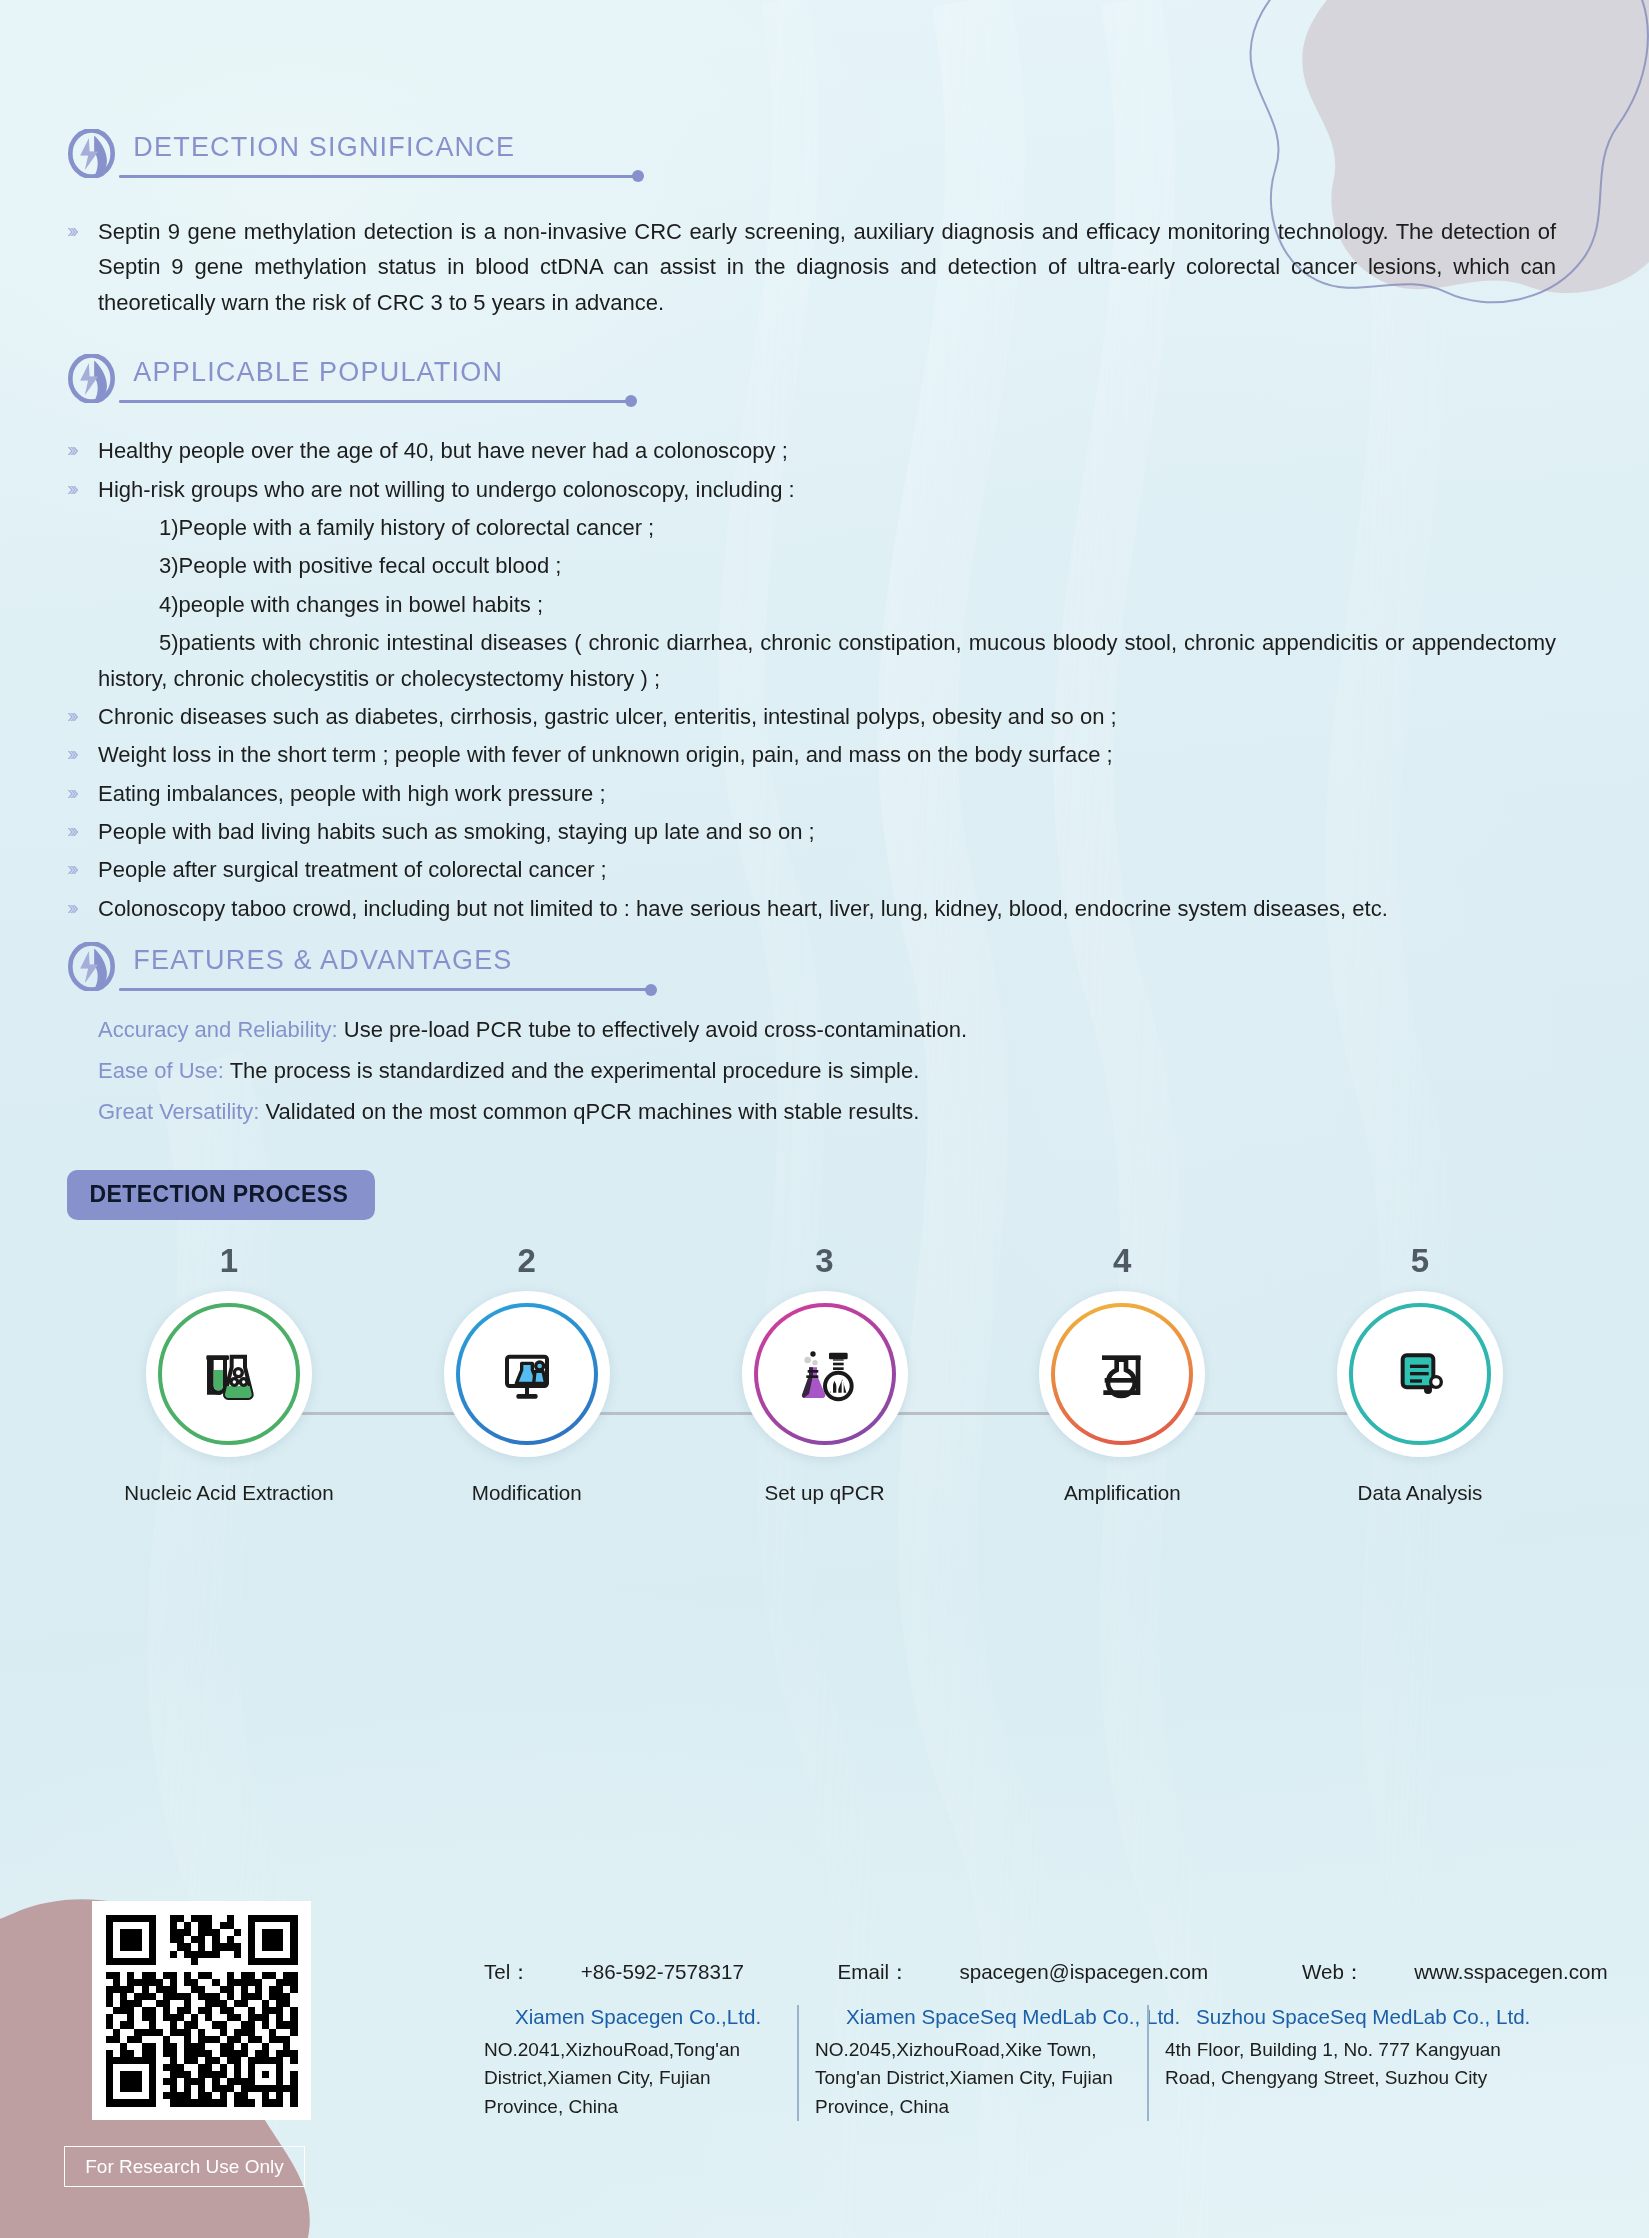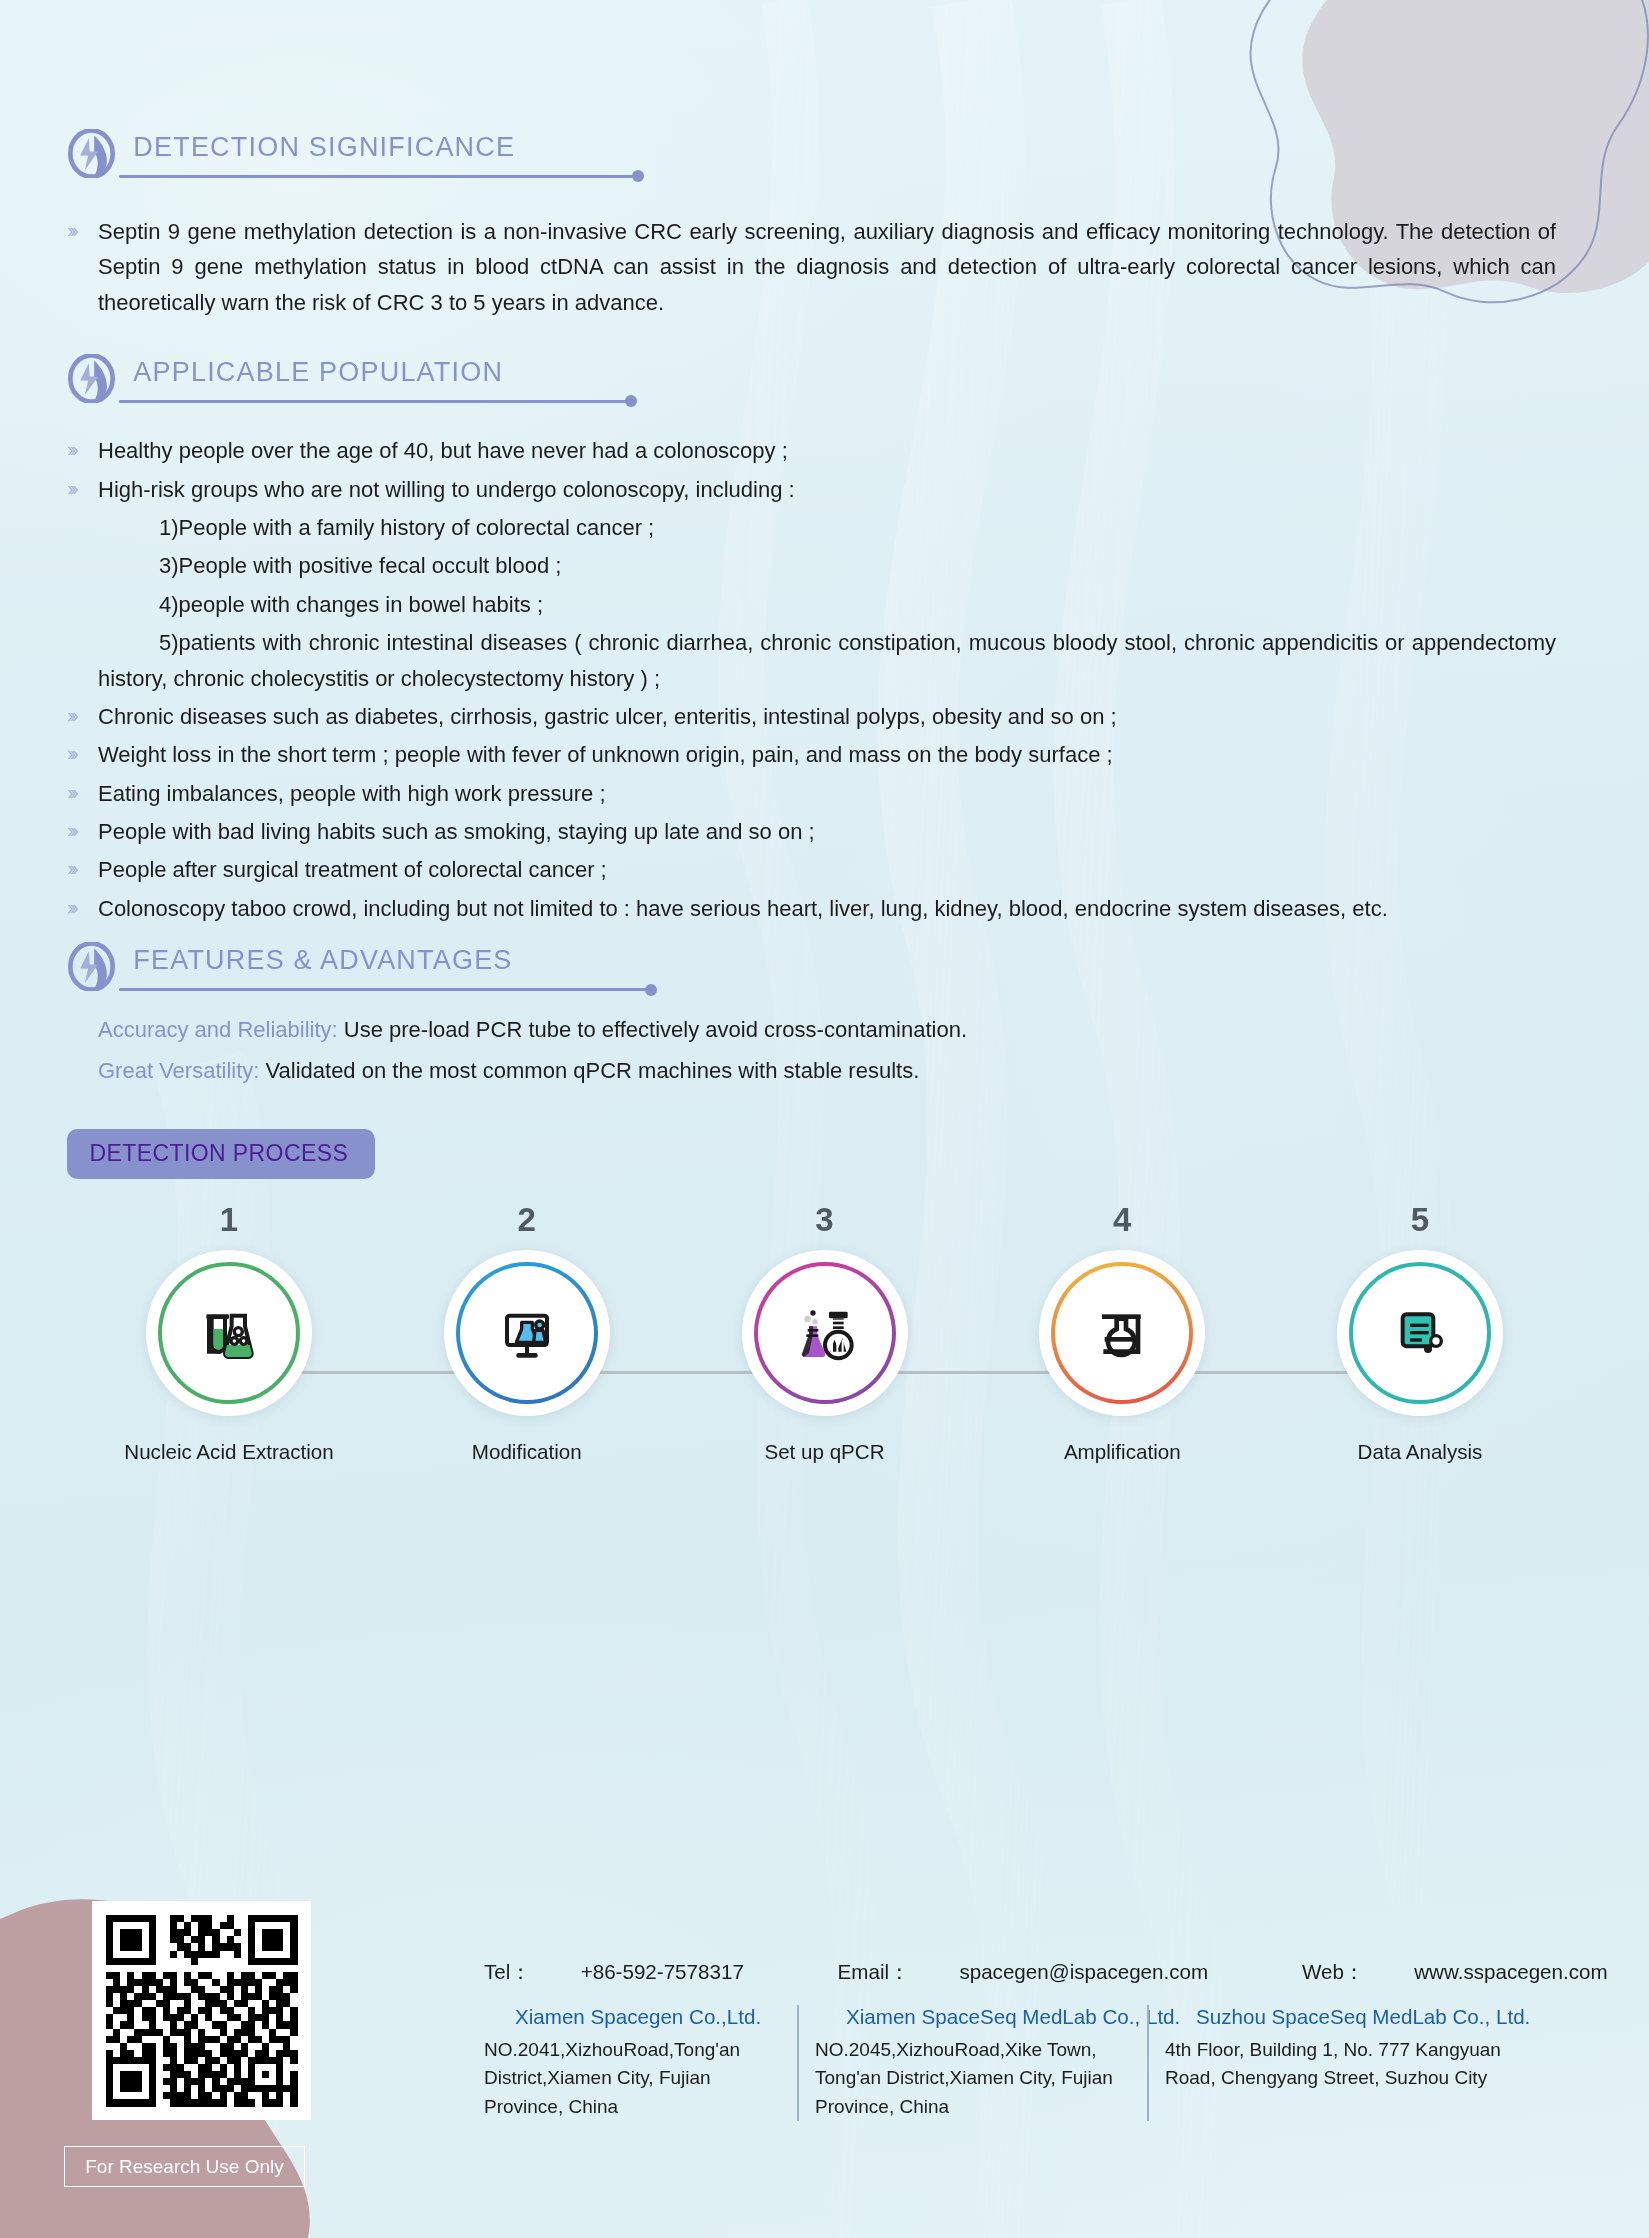--- a/index.html
+++ b/index.html
@@ -145,23 +145,23 @@
     color: #1d1d1d;
     margin-left: 31px;
     margin-bottom: 5.3px;
   }
   .feat-label { color: #8792cc; }
 
   
   .proc-badge {
     display: inline-block;
     background: #8792cc;
-    color: #4c1d95;
+    color: #0f172a;
     font-size: 23px;
-    font-weight: normal;
+    font-weight: bold;
     letter-spacing: 0.4px;
     padding: 10.6px 27px 12px 22.6px;
     border-radius: 10.6px;
   }
   .proc-strip {
     position: relative;
     margin-top: 24px;
     height: 253px;
   }
   .proc-line {
@@ -401,20 +401,23 @@
       <path d="M33,14 L20,40 L32,40 L27,62 L47,34 L34,34 Z" fill="#ffffff" opacity="0.25"></path>
     </svg>
     <div class="sec-title-wrap">
       <div class="sec-title">FEATURES &amp; ADVANTAGES</div>
       <div class="sec-rule" style="width:532px"></div>
     </div>
   </div>
 
   <div class="feat-line">
     <span class="feat-label">Accuracy and Reliability:</span><span> Use pre-load PCR tube to effectively avoid cross-contamination.</span>
+  </div>
+  <div class="feat-line">
+    <span class="feat-label">Ease of Use:</span><span> The process is standardized and the experimental procedure is simple.</span>
   </div>
   <div class="feat-line">
     <span class="feat-label">Great Versatility:</span><span> Validated on the most common qPCR machines with stable results.</span>
   </div>
 
   <div style="height:35px"></div>
   <div>
     <span class="proc-badge">DETECTION PROCESS</span>
   </div>
 

